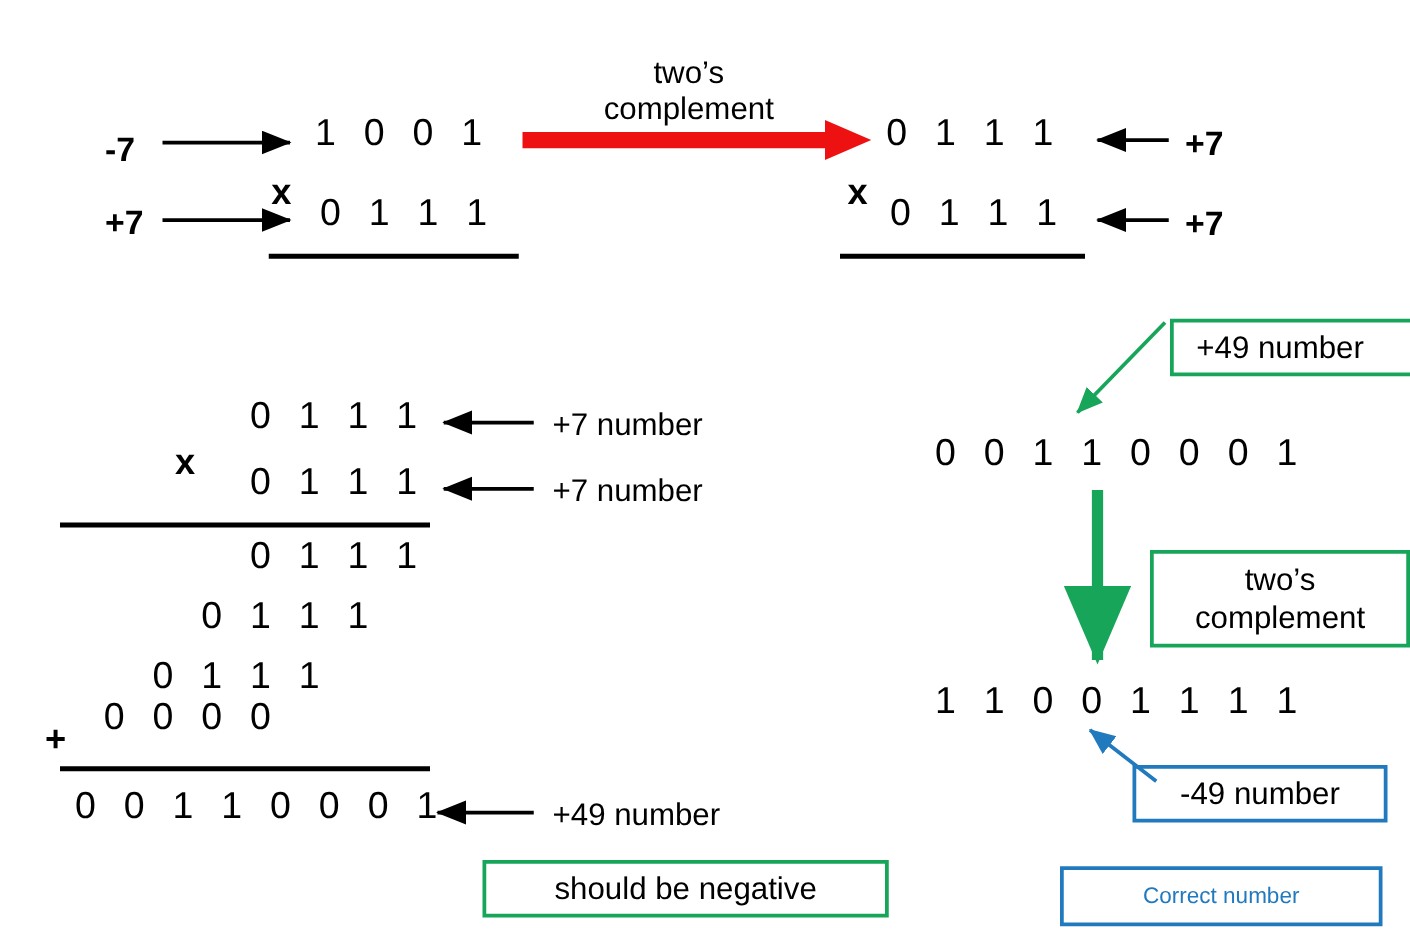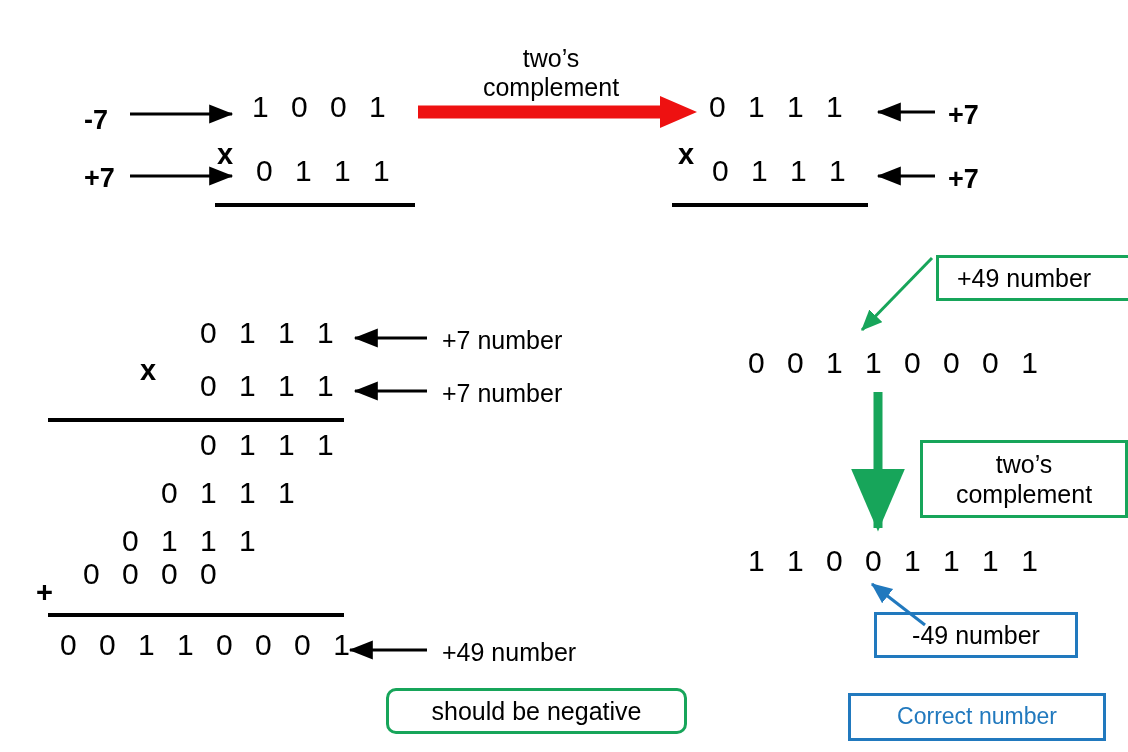--- a/index.html
+++ b/index.html
@@ -113,33 +113,33 @@
   <div class="opx" style="left:36px;top:578px;">+</div>
 
   <div class="bits" style="left:83px;top:559px;">0 0 0 0</div>
 
   <div class="rule" style="left:48px;top:613px;width:296px;"></div>
 
   <div class="bits" style="left:60px;top:630px;">0 0 1 1 0 0 0 1</div>
 
   <div class="lbl" style="left:442px;top:638px;">+49 number</div>
 
-  <div class="boxlab box-green" style="left:386px;top:688px;width:301px;height:46px;border-radius:10px;">should be negative</div>
+  <div class="boxlab box-green" style="left:386px;top:688px;width:325px;height:46px;">should be negative</div>
 
   <div class="boxlab box-green" style="left:936px;top:255px;width:200px;height:46px;justify-content:flex-start;padding-left:18px;">+49 number</div>
 
   <div class="bits" style="left:748px;top:348px;">0 0 1 1 0 0 0 1</div>
 
   <div class="boxlab box-green" style="left:920px;top:440px;width:208px;height:78px;flex-direction:column;"><span>two’s</span><span>complement</span></div>
 
   <div class="bits" style="left:748px;top:546px;">1 1 0 0 1 1 1 1</div>
 
-  <div class="boxlab box-blue" style="left:874px;top:612px;width:204px;height:46px;">-49 number</div>
+  <div class="boxlab box-blue" style="left:906px;top:612px;width:204px;height:46px;">-49 number</div>
 
-  <div class="boxlab box-blue-txt" style="left:848px;top:693px;width:258px;height:48px;font-size:23px;">Correct number</div>
+  <div class="boxlab box-blue-txt" style="left:848px;top:693px;width:258px;height:48px;font-size:18px;">Correct number</div>
 
   <svg class="ovl" viewBox="0 0 1128 752">
     <defs>
       <marker id="ah-blk" markerWidth="9" markerHeight="9" refX="7.6" refY="3.2" orient="auto" markerUnits="strokeWidth">
         <path d="M0,0 L8,3.2 L0,6.4 z" fill="#000"></path>
       </marker>
       <marker id="ah-blk-l" markerWidth="9" markerHeight="9" refX="7.6" refY="3.2" orient="auto" markerUnits="strokeWidth">
         <path d="M0,0 L8,3.2 L0,6.4 z" fill="#000"></path>
       </marker>
       <marker id="ah-grn" markerWidth="8" markerHeight="8" refX="6.6" refY="3" orient="auto" markerUnits="strokeWidth">

